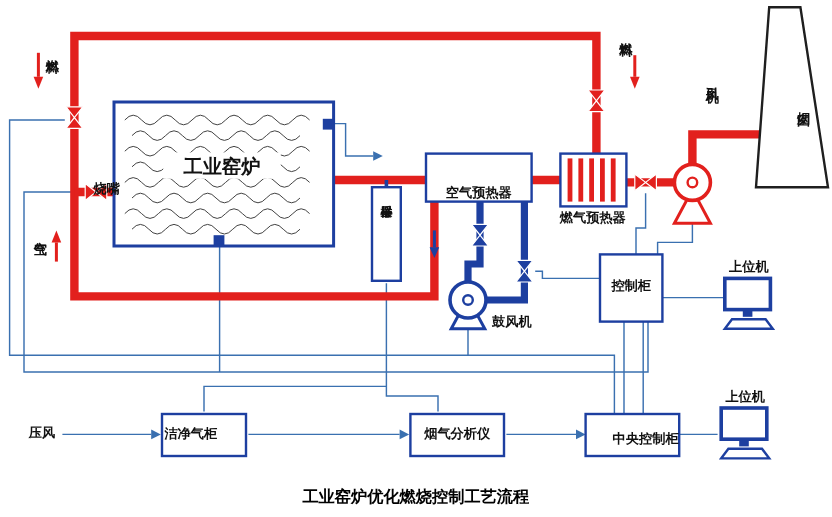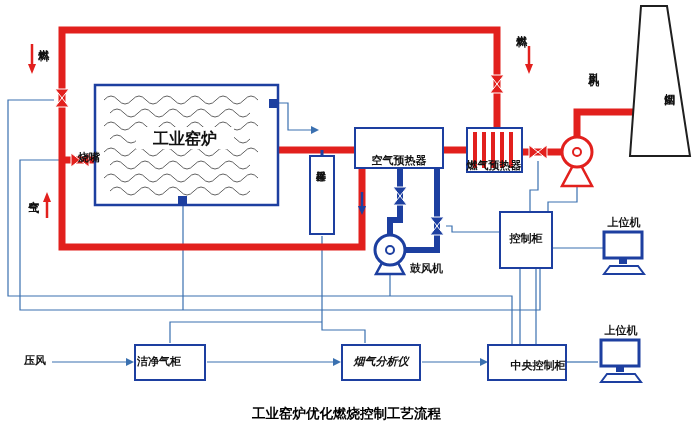--- a/index.html
+++ b/index.html
@@ -171,27 +171,27 @@
     <polygon points="610,266 638,266 644,274 604,274" fill="#ffffff" stroke="#1d3fa0" stroke-width="2"></polygon>
   </g>
 </svg>
 
 <div class="label v" style="left:36px;top:40px;">燃料</div>
 <div class="label" style="left:78px;top:104px;margin-top:48px;">烧嘴</div>
 <div class="label center" style="left:120px;top:130px;width:130px;font-size:16px;">工业窑炉</div>
 <div class="label v" style="left:26px;top:192px;">空气</div>
 <div class="label v" style="left:315px;top:163px;font-size:10px;letter-spacing:0;">采样器</div>
 <div class="label center" style="left:355px;top:155px;width:88px;">空气预热器</div>
-<div class="label center" style="left:456px;top:160px;width:76px;">燃气预热器</div>
+<div class="label center" style="left:456px;top:176px;width:76px;">燃气预热器</div>
 <div class="label v" style="left:514px;top:26px;">燃料</div>
 <div class="label v" style="left:586px;top:64px;">引风机</div>
 <div class="label v" style="left:662px;top:84px;">烟囱</div>
 <div class="label" style="left:410px;top:263px;">鼓风机</div>
 <div class="label center" style="left:500px;top:233px;width:52px;">控制柜</div>
 <div class="label center" style="left:602px;top:217px;width:44px;">上位机</div>
 <div class="label center" style="left:599px;top:325px;width:44px;">上位机</div>
 <div class="label" style="left:24px;top:355px;">压风</div>
 <div class="label center" style="left:135px;top:356px;width:48px;">洁净气柜</div>
-<div class="label center" style="left:342px;top:356px;width:78px;font-style:italic;">烟气分析仪</div>
+<div class="label center" style="left:342px;top:356px;width:78px;">烟气分析仪</div>
 <div class="label center" style="left:488px;top:360px;width:100px;">中央控制柜</div>
 <div class="title">工业窑炉优化燃烧控制工艺流程</div>
 
 </div>
 
 </body></html>

